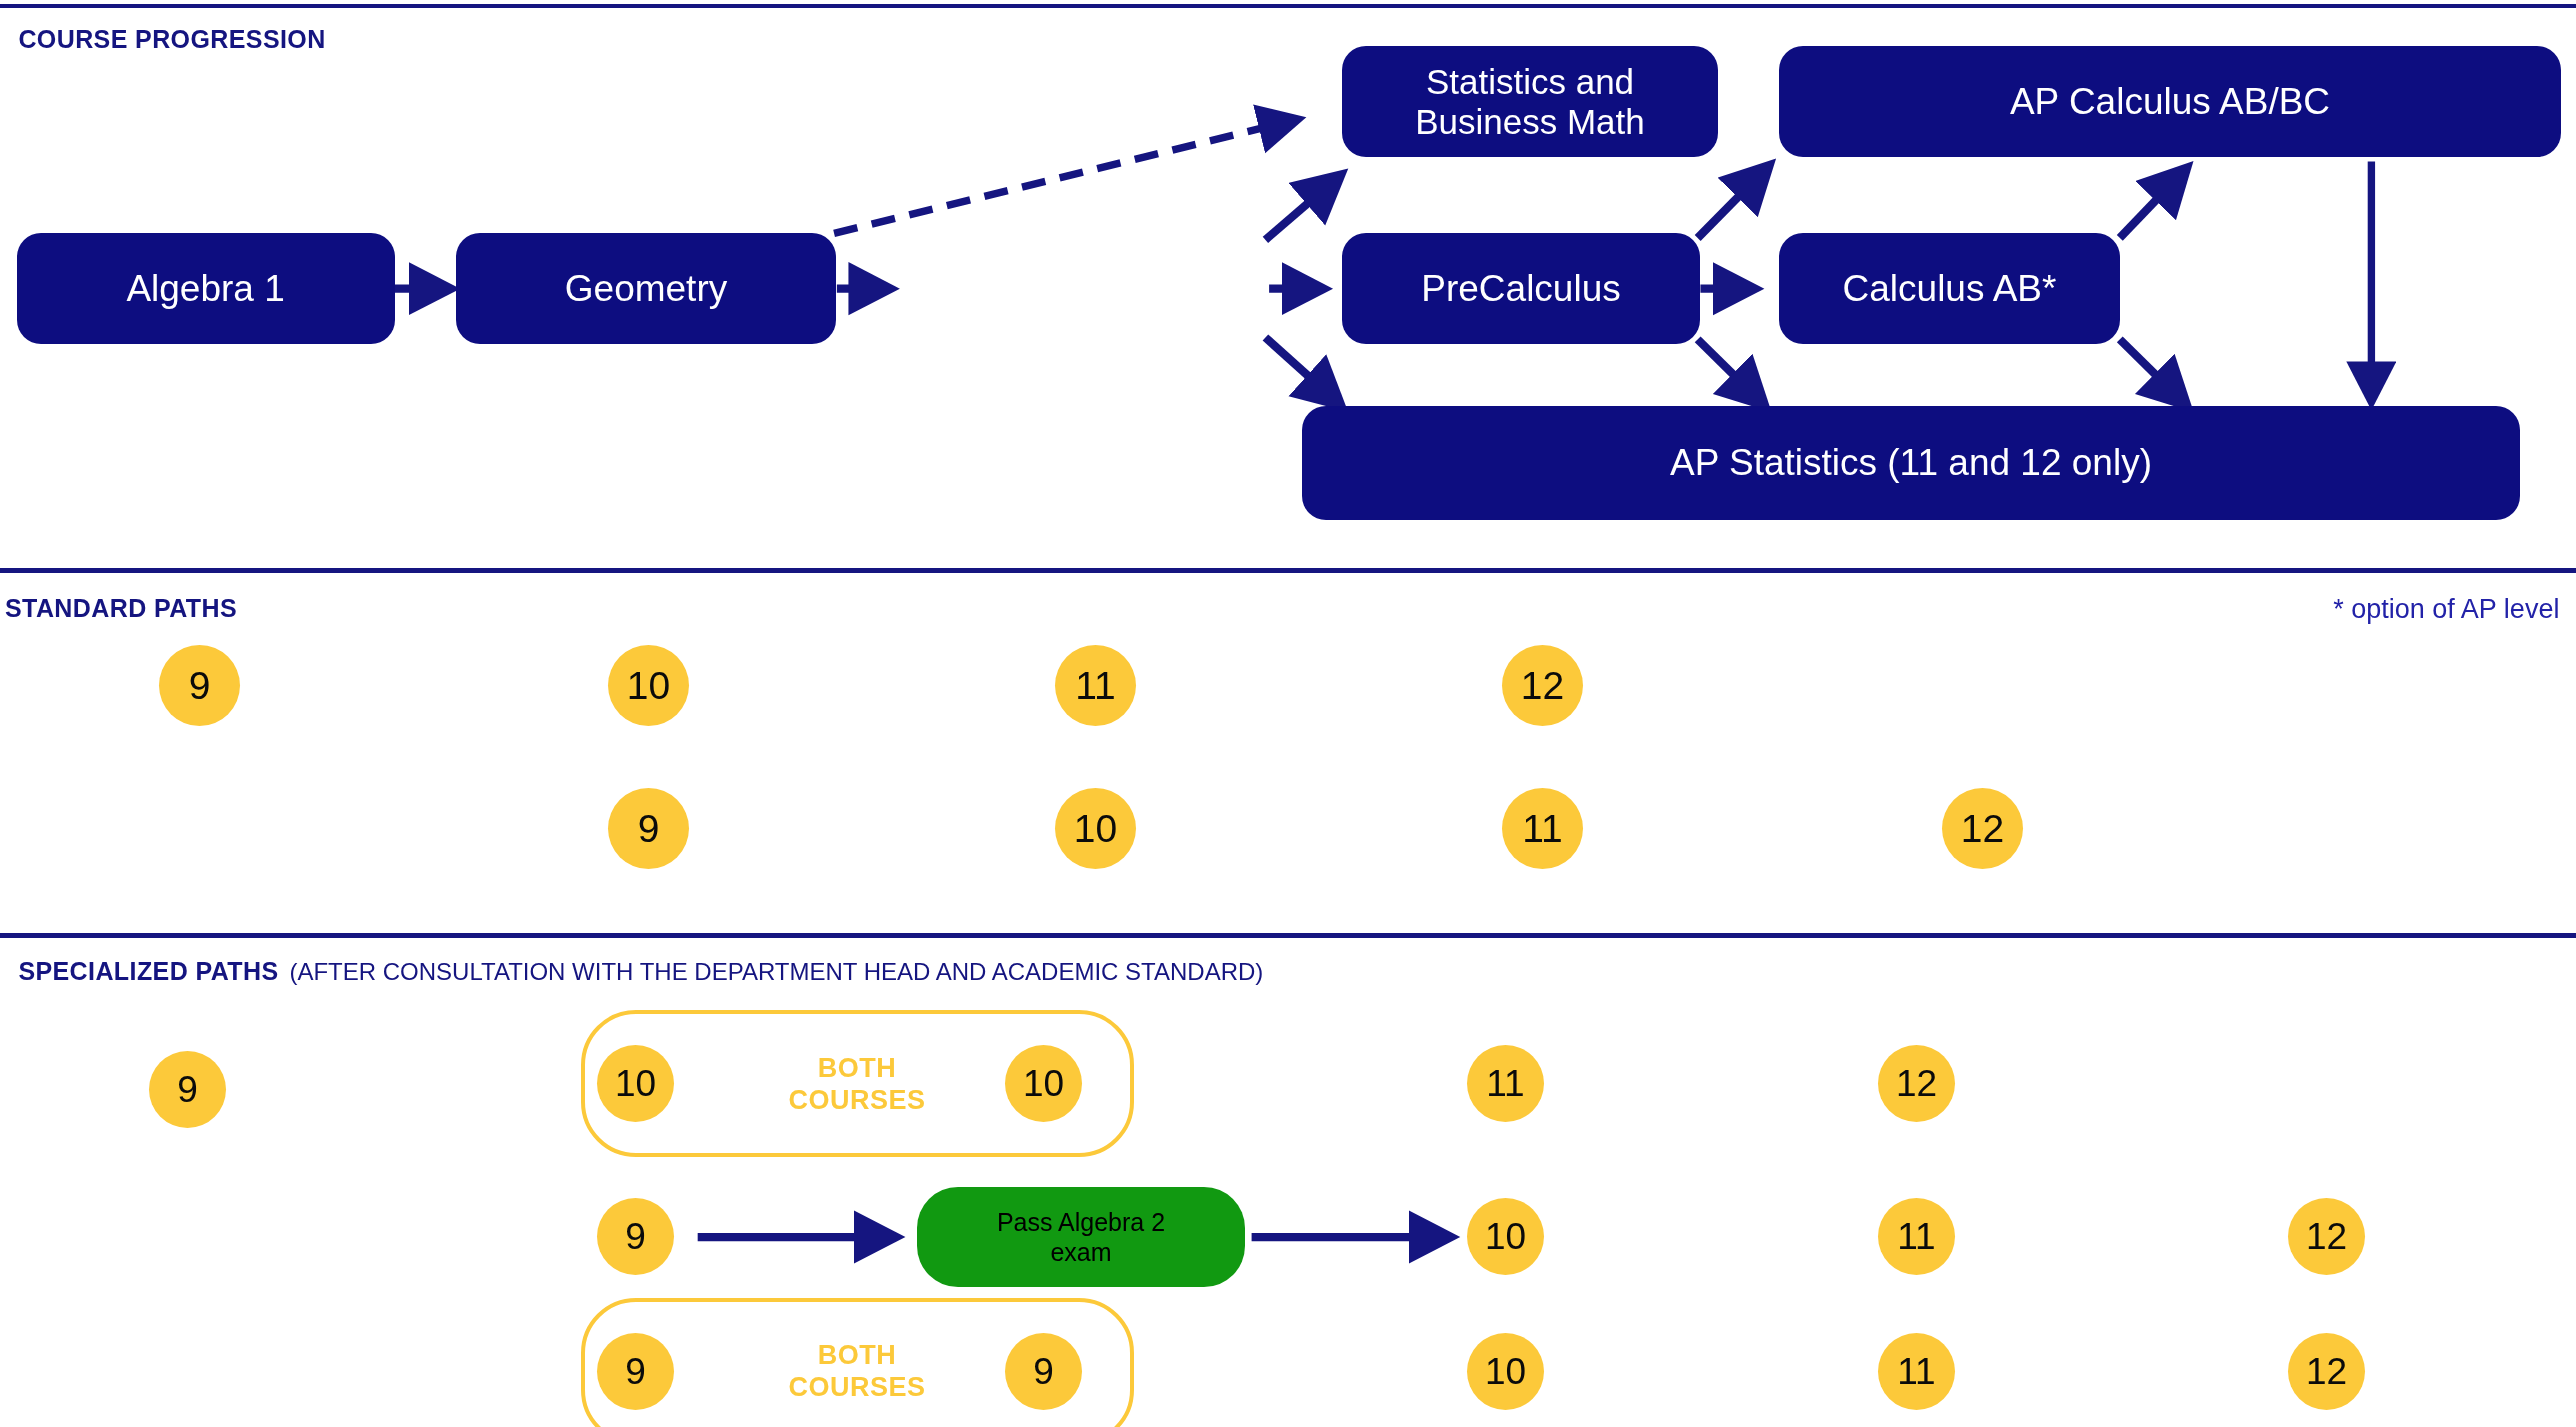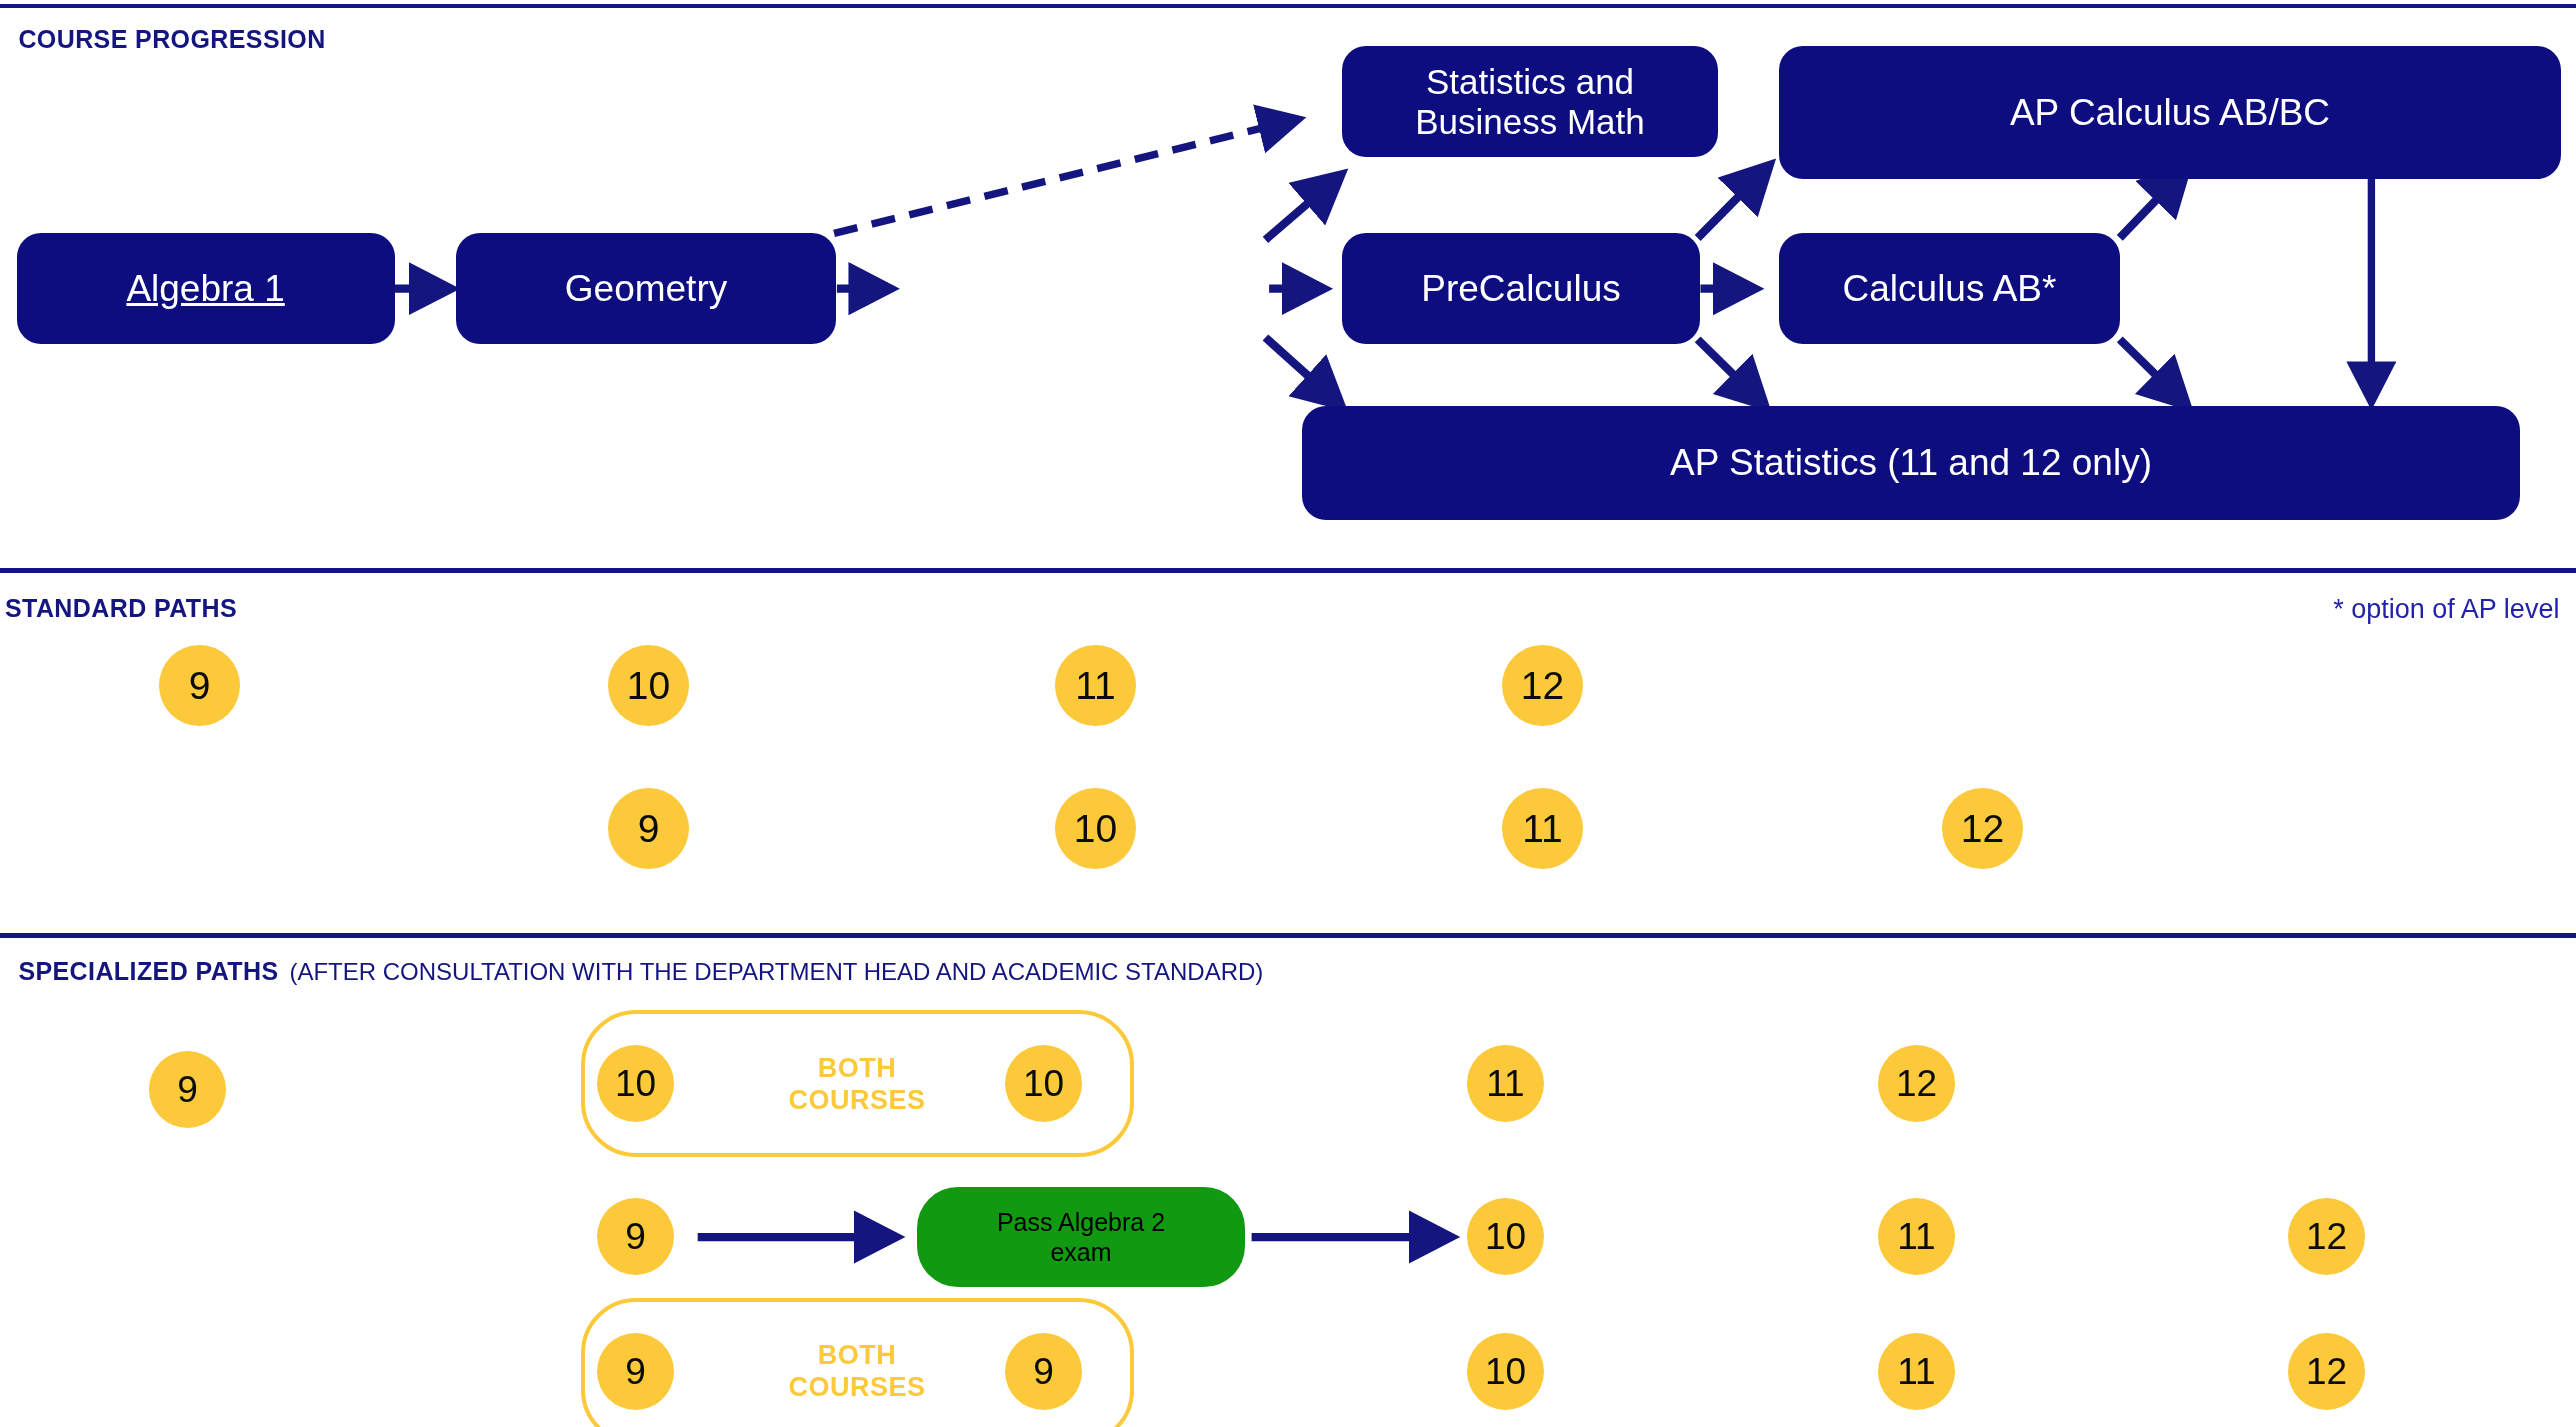--- a/index.html
+++ b/index.html
@@ -121,31 +121,31 @@
 
     <line x1="2300" y1="368" x2="2370" y2="437" stroke="#151580" stroke-width="9" marker-end="url(#ah2)"></line>
 
     <line x1="2573" y1="175" x2="2573" y2="432" stroke="#151580" stroke-width="8" marker-end="url(#ah2)"></line>
 
     <line x1="757" y1="1342" x2="968" y2="1342" stroke="#151580" stroke-width="9" marker-end="url(#ah)"></line>
 
     <line x1="1358" y1="1342" x2="1570" y2="1342" stroke="#151580" stroke-width="9" marker-end="url(#ah)"></line>
   </svg>
 
-  <div class="node" style="left:16.6px;top:233px;width:378px;height:111px;text-decoration:underline;">Algebra 1</div>
+  <div class="node" style="left:16.6px;top:233px;width:378px;height:111px;">Algebra 1</div>
 
   <div class="node" style="left:456px;top:233px;width:380px;height:111px;">Geometry</div>
 
 
   <div class="node" style="left:1342px;top:233px;width:358px;height:111px;">PreCalculus</div>
 
   <div class="node small" style="left:1342px;top:46px;width:376px;height:111px;white-space:pre-line;">Statistics and
 Business Math</div>
 
-  <div class="node" style="left:1779px;top:46px;width:782px;height:133px;">AP Calculus AB/BC</div>
+  <div class="node" style="left:1779px;top:46px;width:782px;height:111px;">AP Calculus AB/BC</div>
 
   <div class="node" style="left:1779px;top:233px;width:341px;height:111px;">Calculus AB*</div>
 
   <div class="node" style="left:1302px;top:406px;width:1218px;height:114px;">AP Statistics (11 and 12 only)</div>
 
   <div class="circle" style="left:159px;top:645px;">9</div>
   <div class="circle" style="left:608px;top:645px;">10</div>
   <div class="circle" style="left:1055px;top:645px;">11</div>
   <div class="circle" style="left:1502px;top:645px;">12</div>
 

